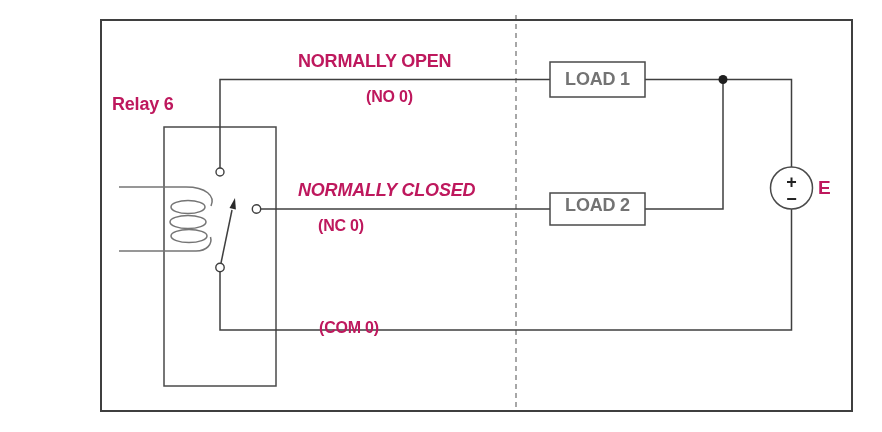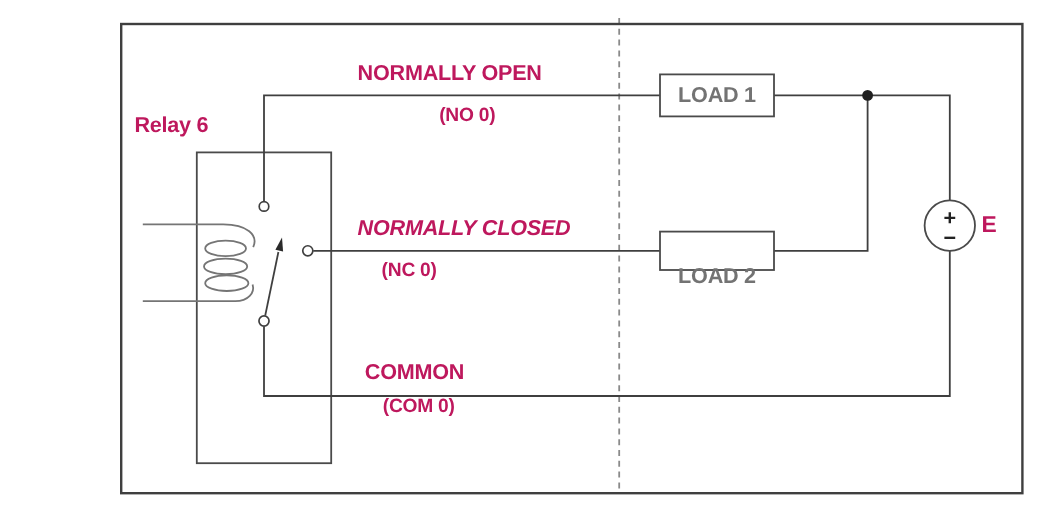--- a/index.html
+++ b/index.html
@@ -97,21 +97,20 @@
   </svg>
 
   <div class="lbl" style="left:112px; top:95px;">Relay 6</div>
 
   <div class="lbl" style="left:298px; top:52px;">NORMALLY OPEN</div>
   <div class="lbl code" style="left:318px; top:88px;margin-left:48px;">(NO 0)</div>
 
   <div class="lbl" style="left:298px; top:181px;font-style:italic;">NORMALLY CLOSED</div>
   <div class="lbl code" style="left:318px; top:217px;text-align:right;">(NC 0)</div>
 
-  <div class="lbl" style="left:304px; top:301px;">COMMON</div>
-  <div class="lbl code" style="left:319px; top:330px;">(COM 0)</div>
+  <div class="lbl code" style="left:319px; top:319px;">(COM 0)</div>
 
   <div class="load-lbl" style="left:550px; top:62px; width:95px; height:35px;">LOAD 1</div>
-  <div class="load-lbl" style="left:550px; top:206px; width:95px; height:48px;">LOAD 2</div>
+  <div class="load-lbl" style="left:550px; top:181px; width:95px; height:48px;">LOAD 2</div>
 
   <div class="lbl" style="left:818px; top:178px; font-size:19px;">E</div>
 
 </div>
 
 </body></html>

